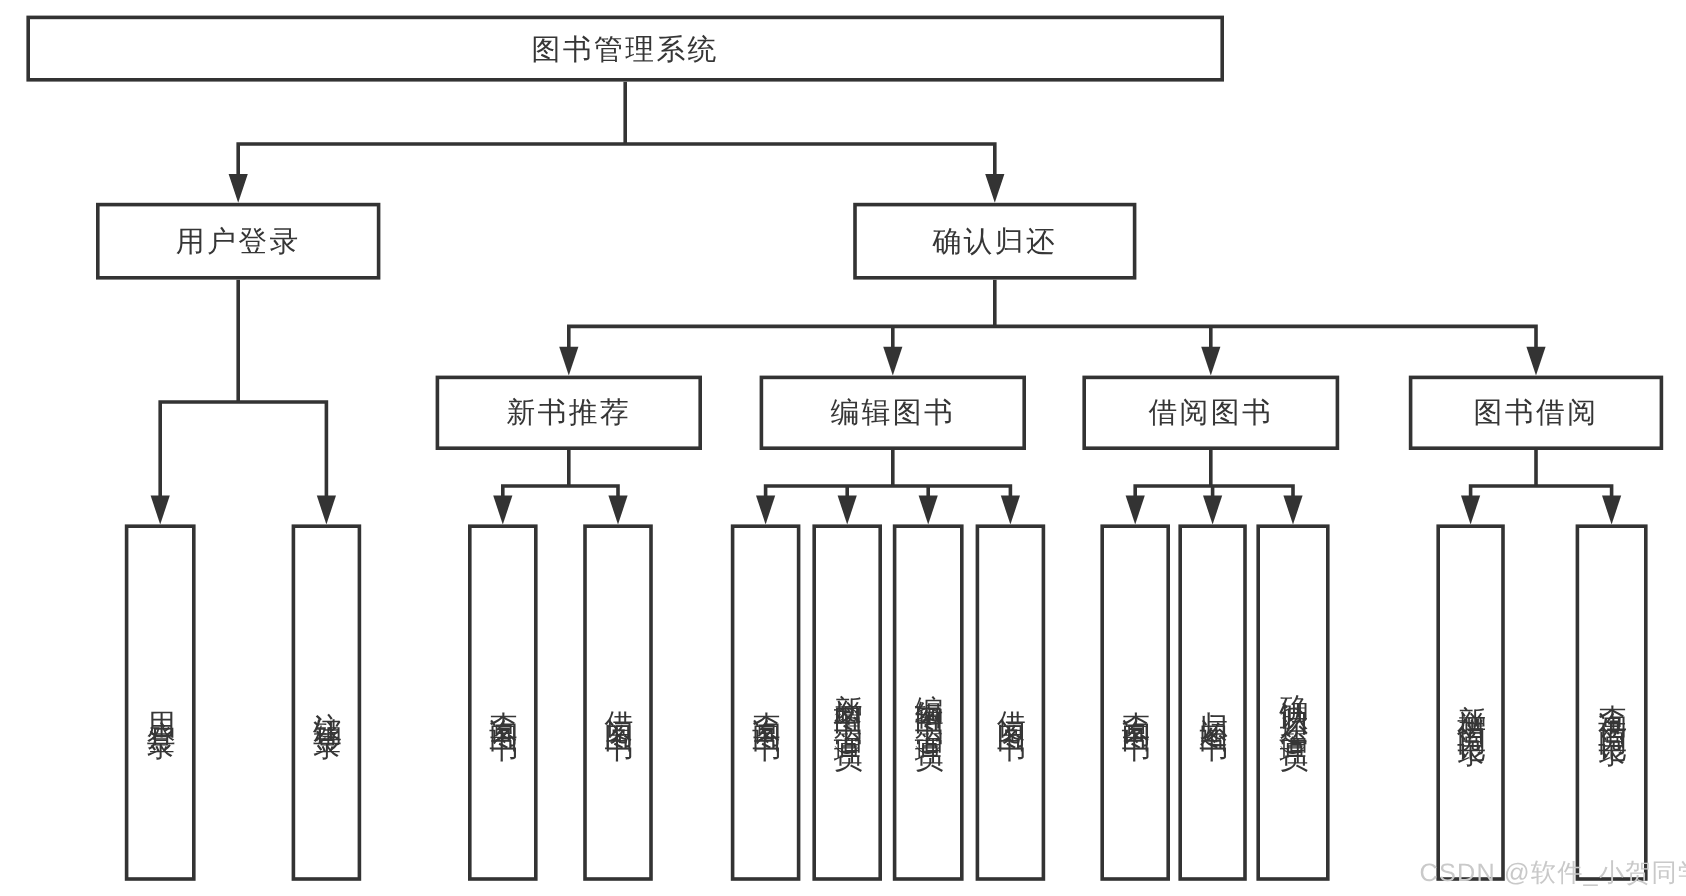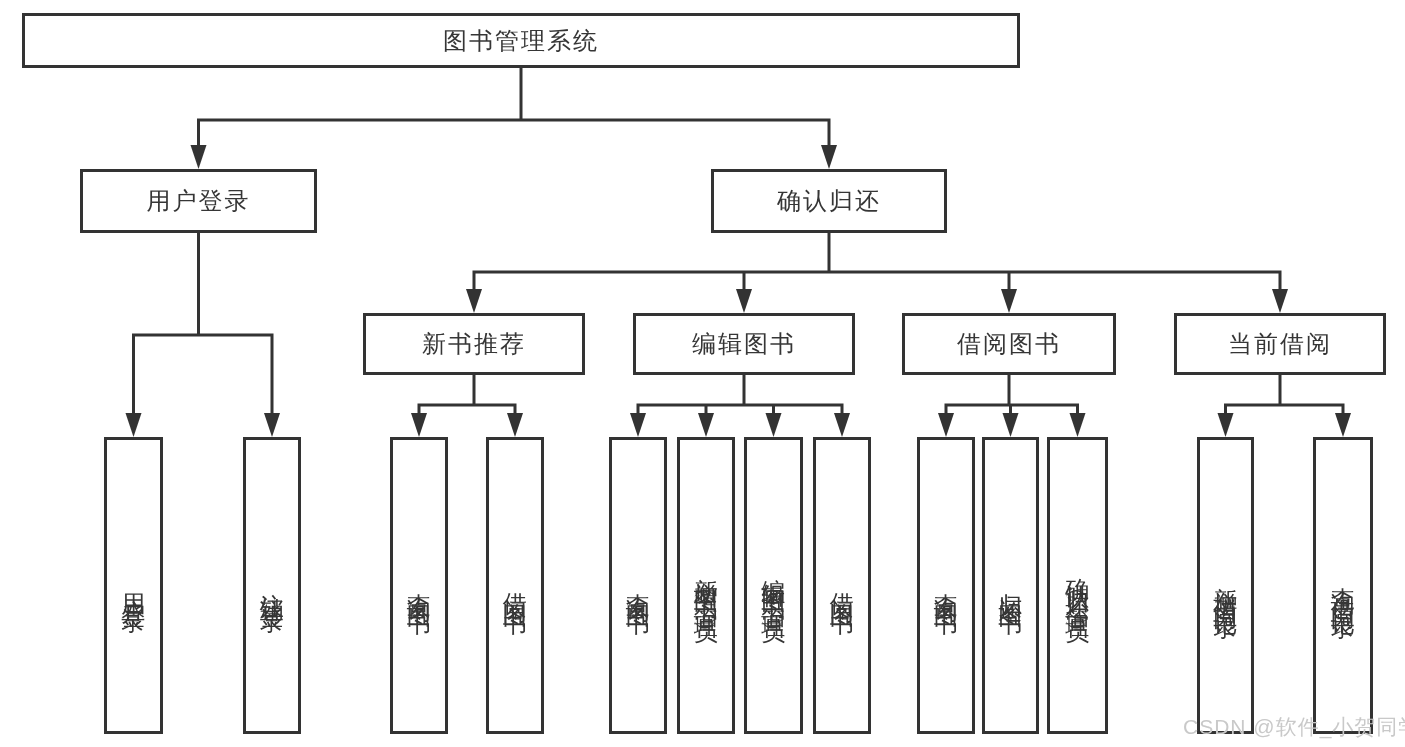--- a/index.html
+++ b/index.html
@@ -129,21 +129,21 @@
   <div class="box" style="left:363px;top:313px;width:222px;height:62px">
     <span class="h-label">新书推荐</span>
   </div>
   <div class="box" style="left:633px;top:313px;width:222px;height:62px">
     <span class="h-label">编辑图书</span>
   </div>
   <div class="box" style="left:902px;top:313px;width:214px;height:62px">
     <span class="h-label">借阅图书</span>
   </div>
   <div class="box" style="left:1174px;top:313px;width:212px;height:62px">
-    <span class="h-label">当前借阅</span>
+    <span class="h-label">图书借阅</span>
   </div>
 
   <div class="box" style="left:104px;top:437px;width:59px;height:297px">
     <span class="v-label">用户登录</span>
   </div>
   <div class="box" style="left:243px;top:437px;width:58px;height:297px">
     <span class="v-label">注销登录</span>
   </div>
 
   <div class="box" style="left:390px;top:437px;width:58px;height:297px">

